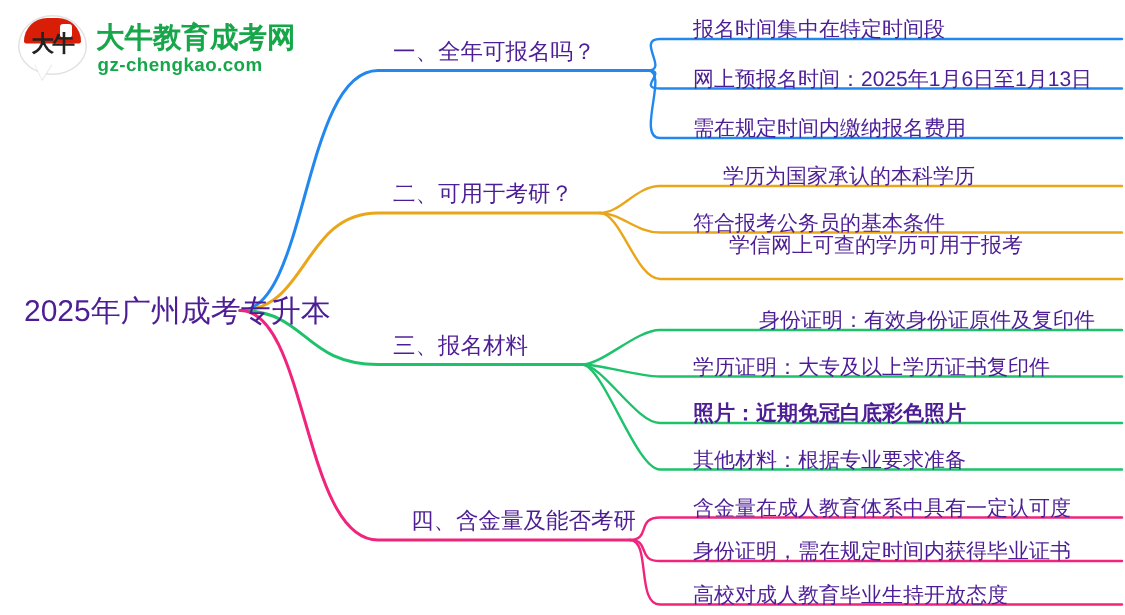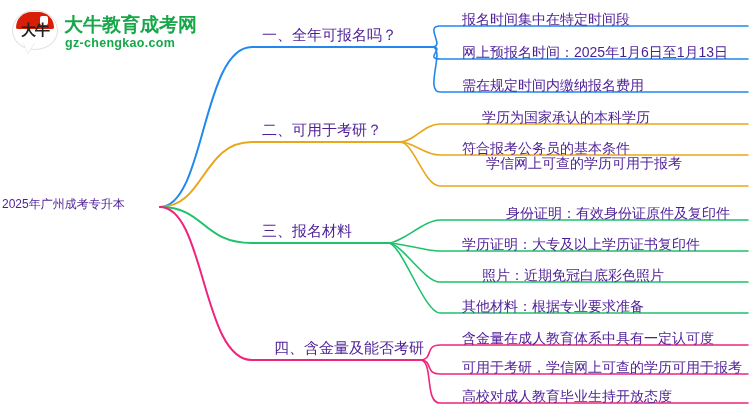--- a/index.html
+++ b/index.html
@@ -107,22 +107,22 @@
     width: 750px;
     height: 410px;
   }
   .node {
     position: absolute;
     white-space: nowrap;
     color: #4c1d95;
     line-height: 1;
   }
   #root-node {
-    font-size: 12px;
-    left: 2px;
+    font-size: 20px;
+    left: 16px;
     top: 198px;
   }
   .l1-node {
     font-size: 15px;
   }
   .leaf-node {
     font-size: 14px;
   }
 </style>
 </head>
@@ -165,19 +165,19 @@
     <div class="node leaf-node" style="left: 462px; top: 12px;">报名时间集中在特定时间段</div>
     <div class="node leaf-node" style="left: 462px; top: 45px;">网上预报名时间：2025年1月6日至1月13日</div>
     <div class="node leaf-node" style="left: 462px; top: 78px;">需在规定时间内缴纳报名费用</div>
     <div class="node l1-node" style="left: 262px; top: 122px;">二、可用于考研？</div>
     <div class="node leaf-node" style="left: 482px; top: 110px;">学历为国家承认的本科学历</div>
     <div class="node leaf-node" style="left: 462px; top: 141px;">符合报考公务员的基本条件</div>
     <div class="node leaf-node" style="left: 462px; top: 156px; margin-left: 24px;">学信网上可查的学历可用于报考</div>
     <div class="node l1-node" style="left: 262px; top: 223px;">三、报名材料</div>
     <div class="node leaf-node" style="left: 462px; top: 206px; margin-left: 44px;">身份证明：有效身份证原件及复印件</div>
     <div class="node leaf-node" style="left: 462px; top: 237px;">学历证明：大专及以上学历证书复印件</div>
-    <div class="node leaf-node" style="left: 482px; top: 268px;">照片：近期免冠白底彩色照片</div>
+    <div class="node leaf-node" style="left: 462px; top: 268px; font-weight: bold;">照片：近期免冠白底彩色照片</div>
     <div class="node leaf-node" style="left: 462px; top: 299px;">其他材料：根据专业要求准备</div>
     <div class="node l1-node" style="left: 274px; top: 340px; text-align: center;">四、含金量及能否考研</div>
     <div class="node leaf-node" style="left: 462px; top: 331px; text-align: center;">含金量在成人教育体系中具有一定认可度</div>
-    <div class="node leaf-node" style="left: 462px; top: 360px;">可用于考研，学信网上可查的学历可用于报考</div>
+    <div class="node leaf-node" style="left: 462px; top: 360px;">身份证明，需在规定时间内获得毕业证书</div>
     <div class="node leaf-node" style="left: 462px; top: 389px;">高校对成人教育毕业生持开放态度</div>
   </div>
 
 </body></html>

